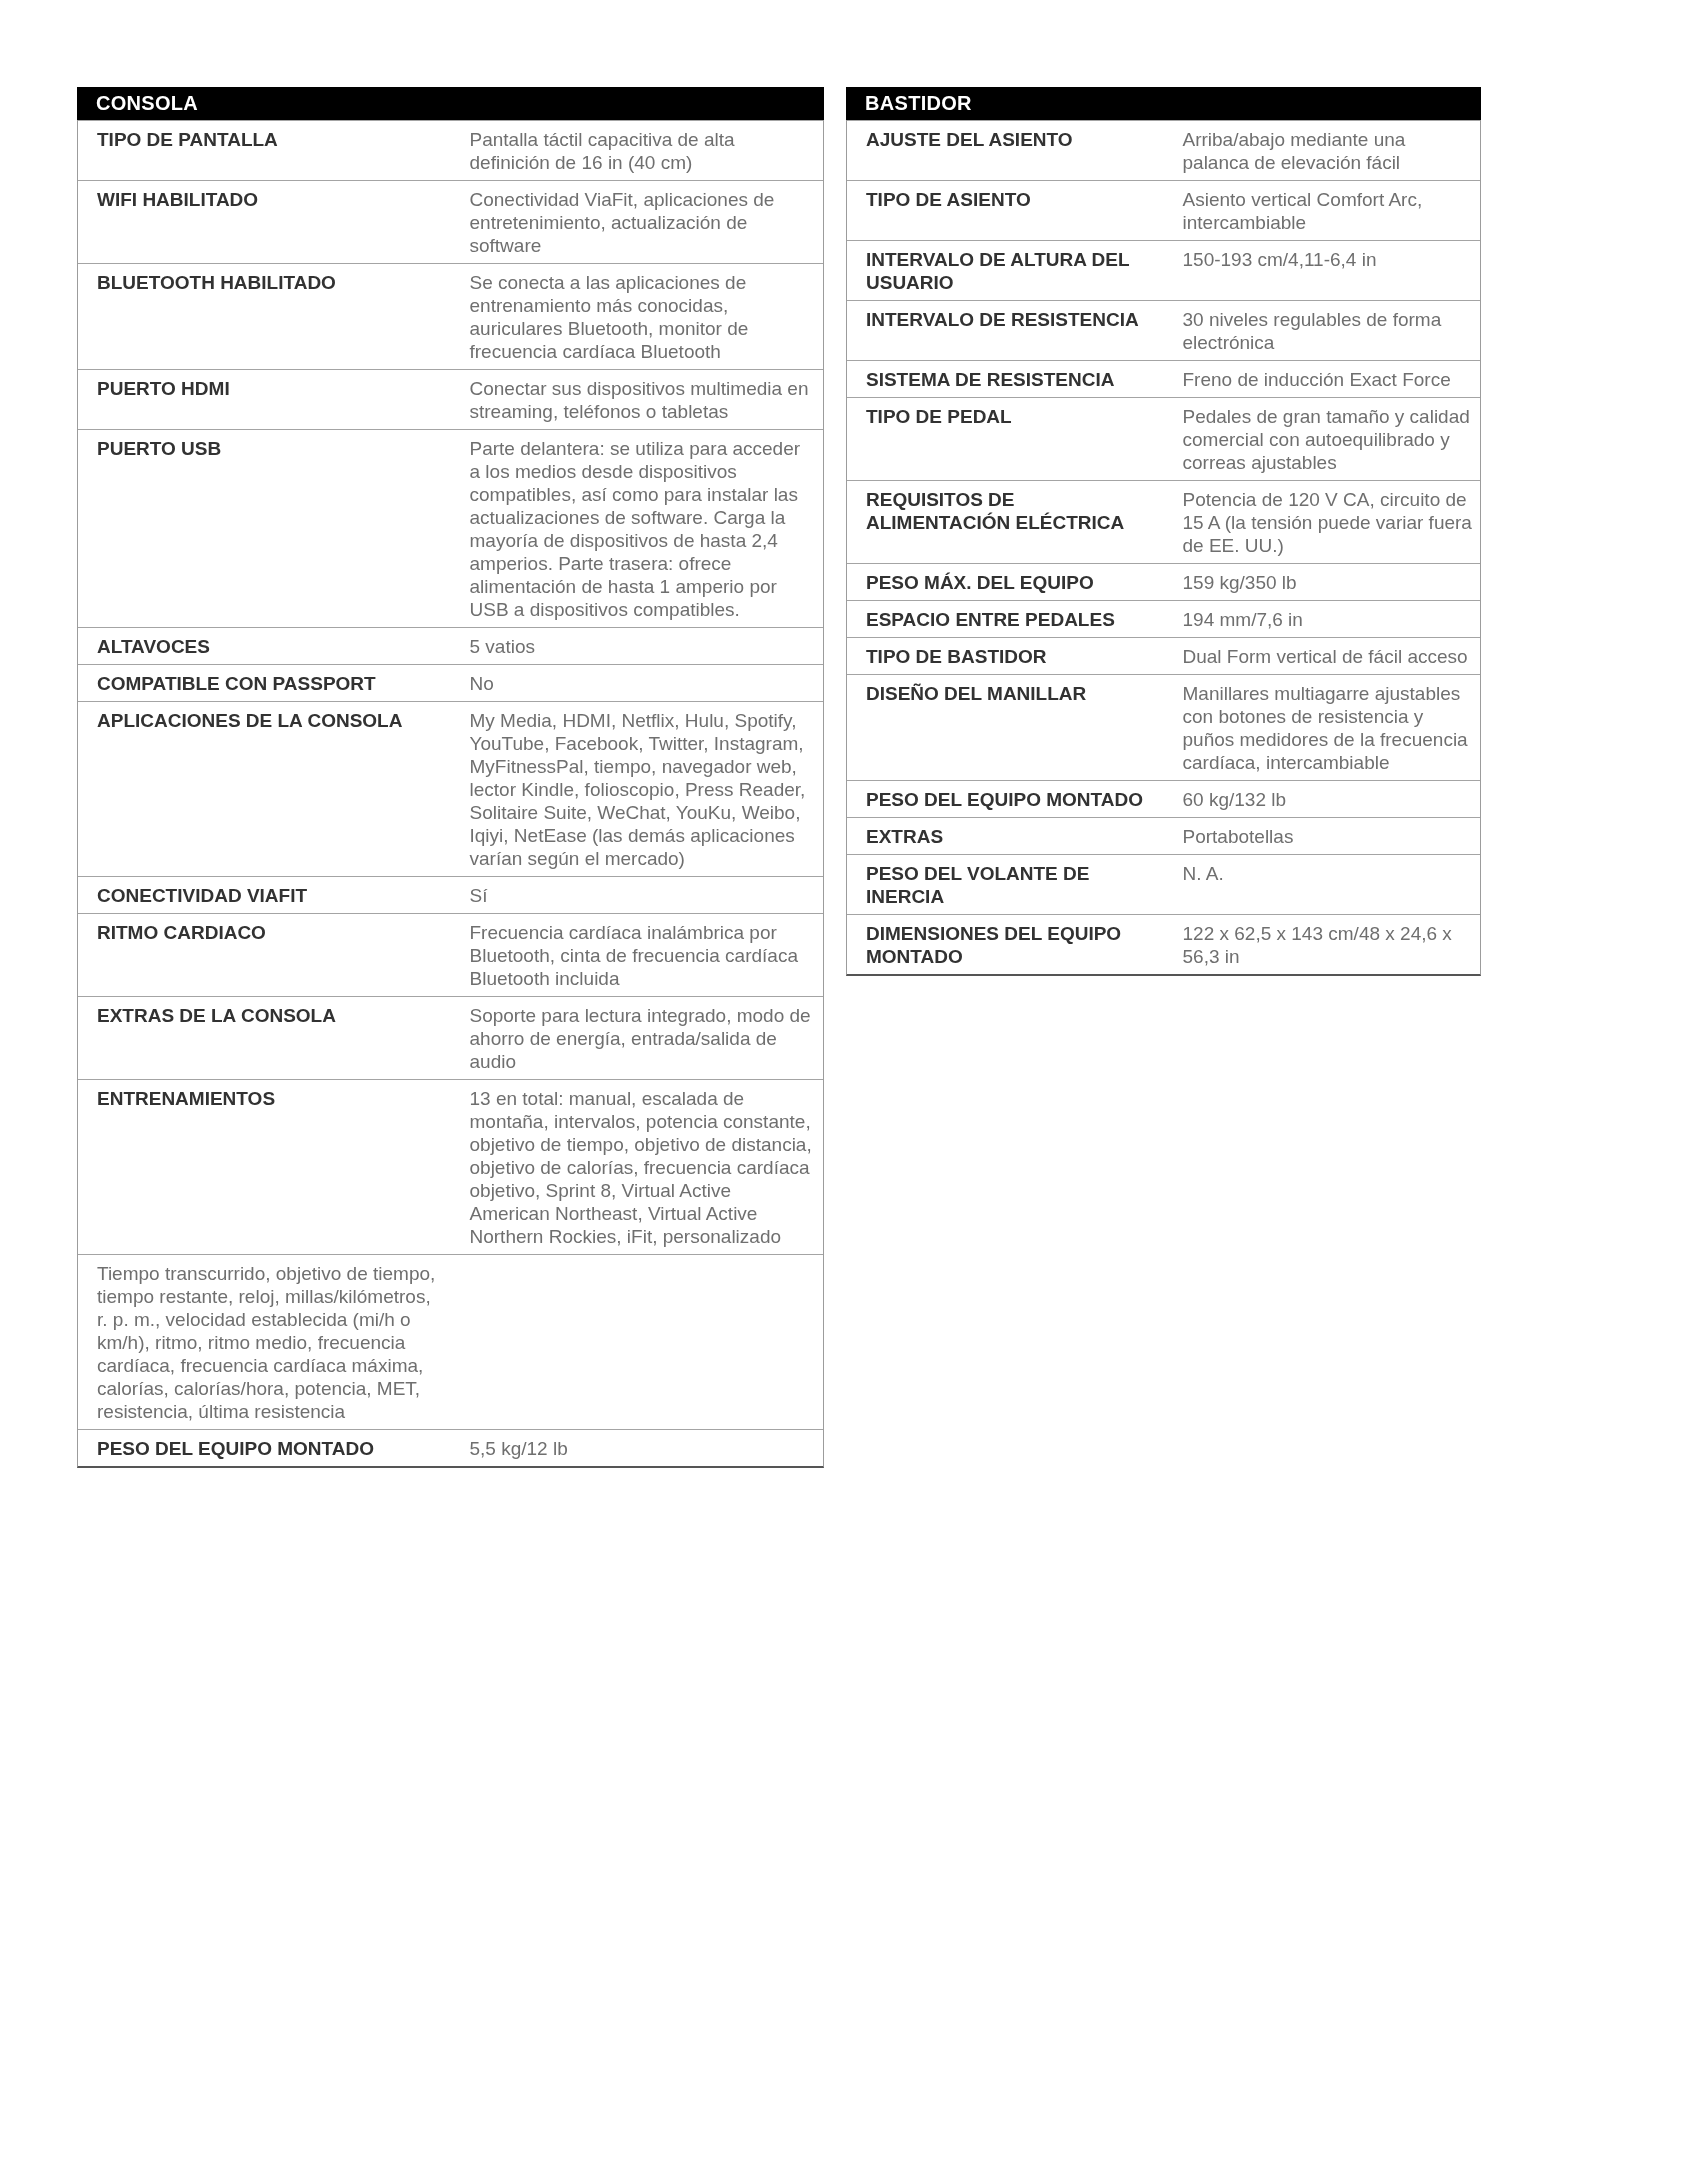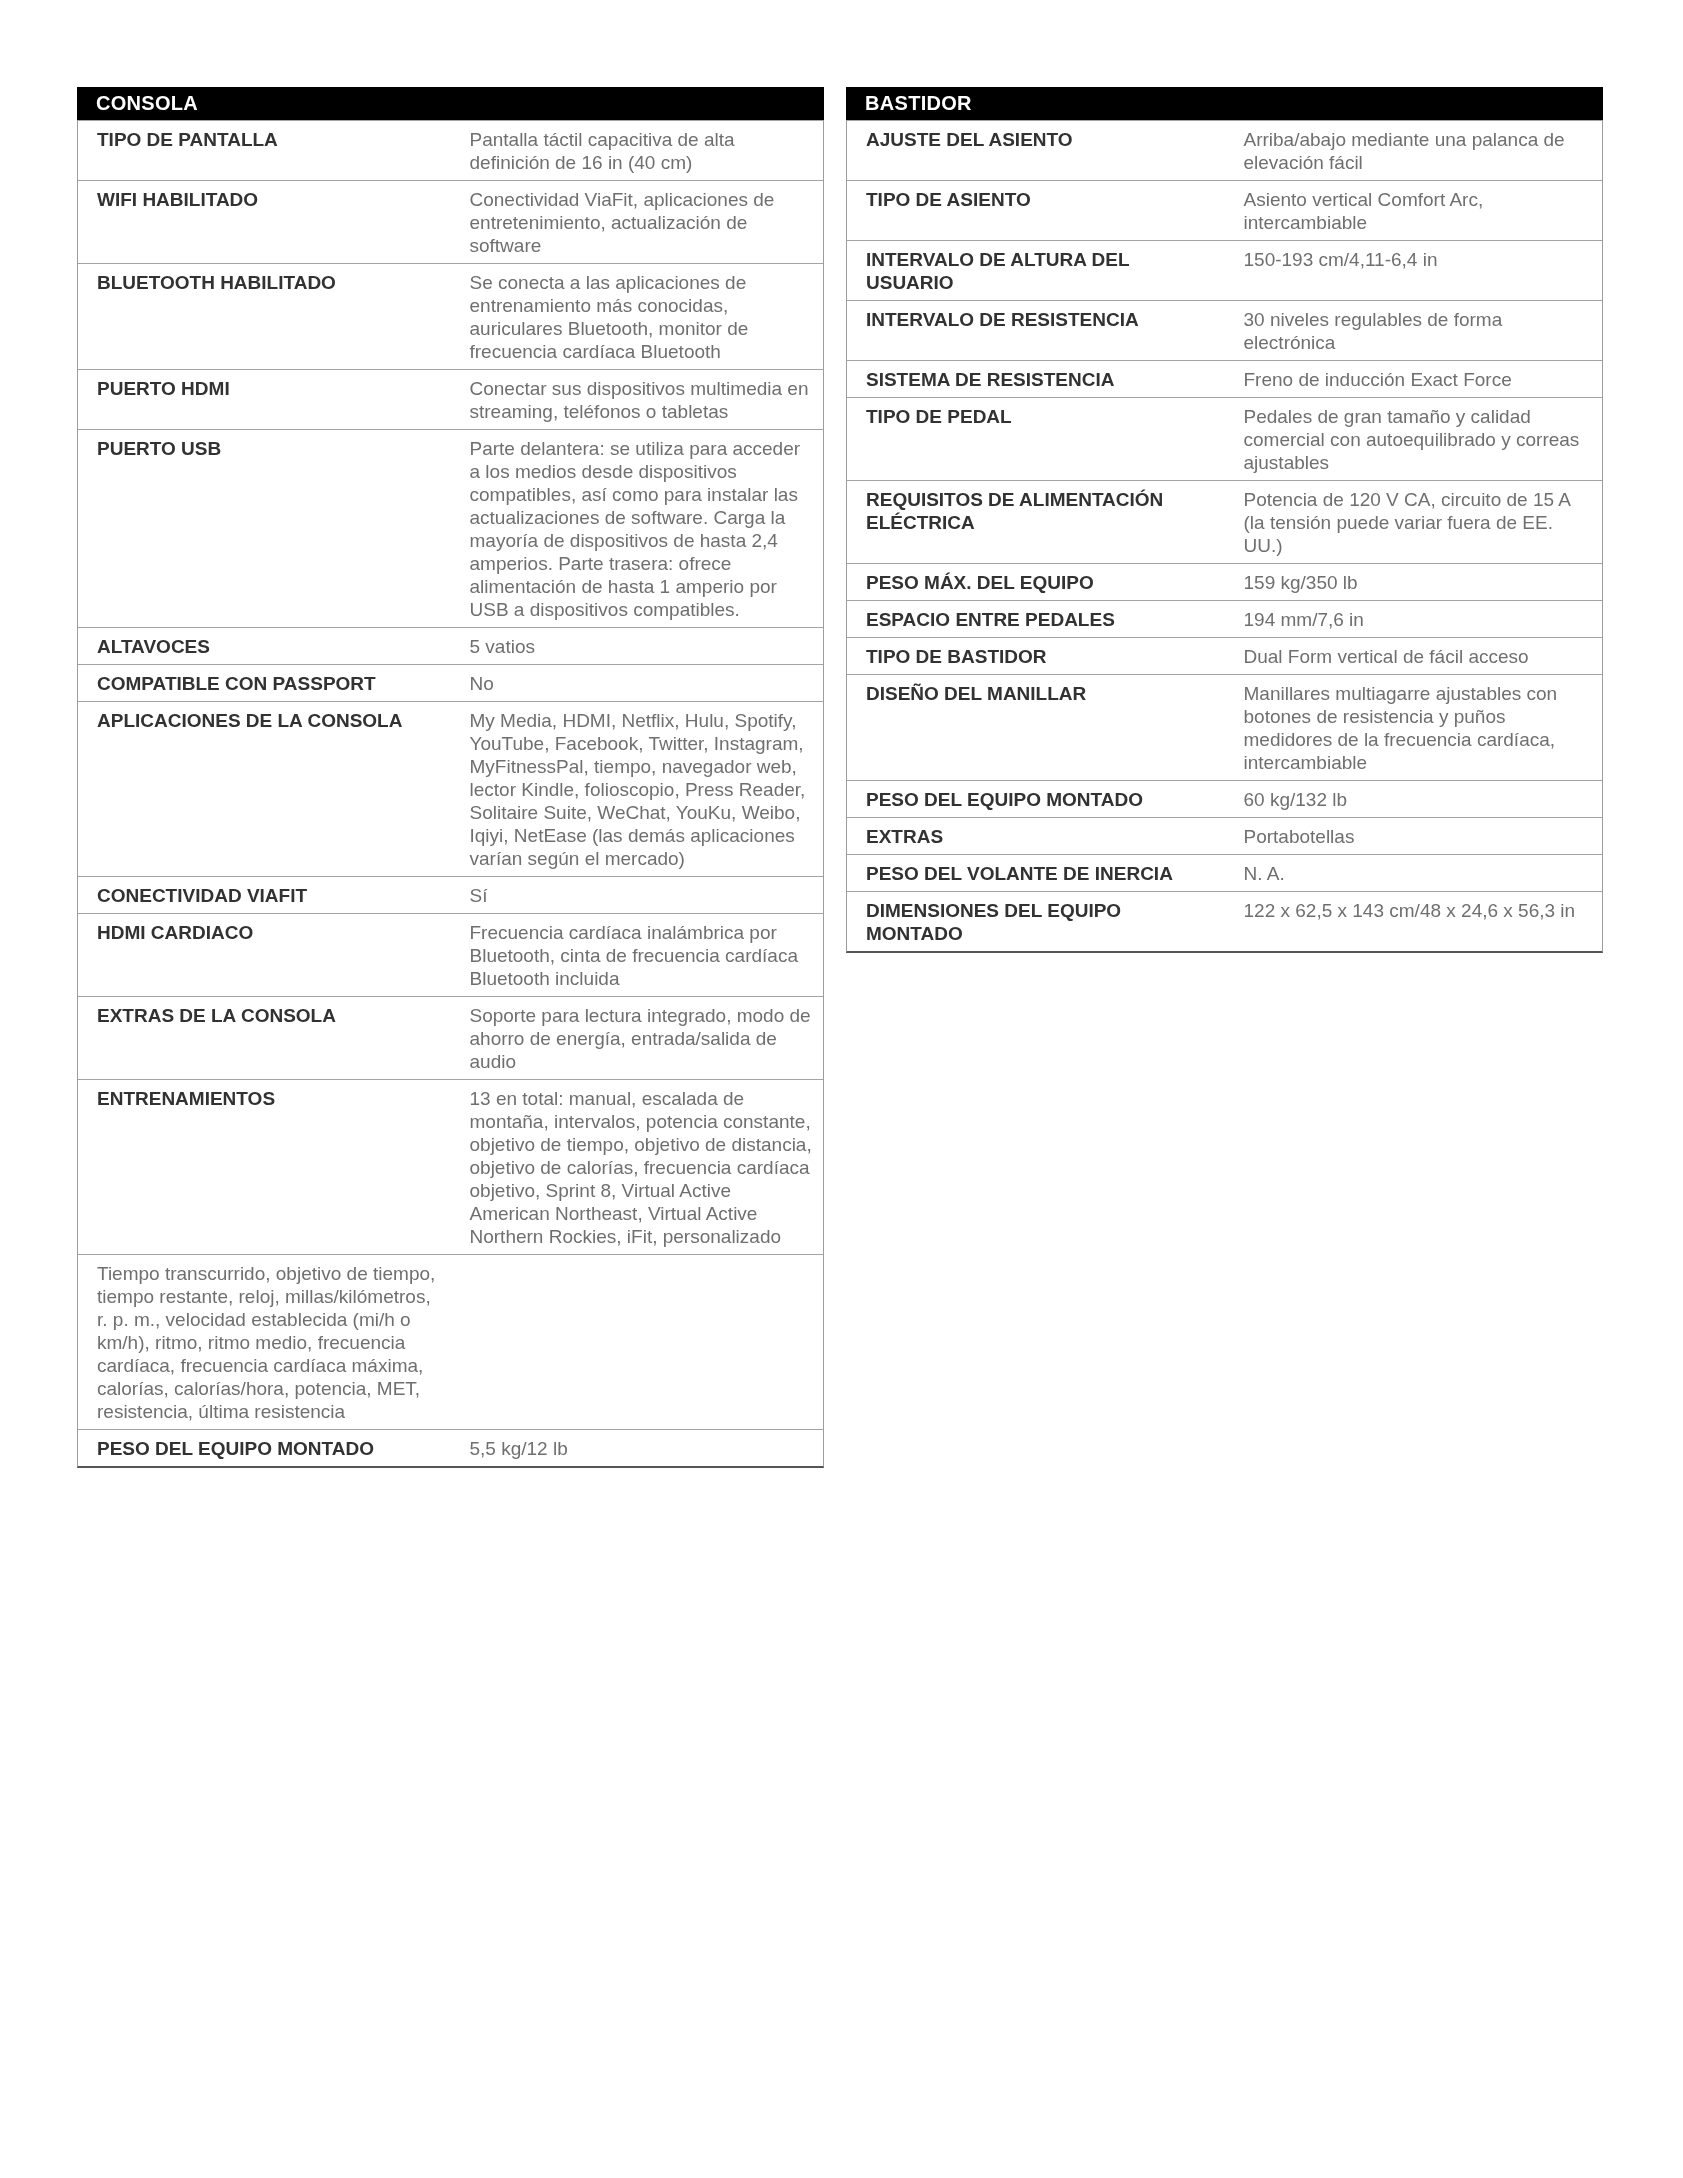--- a/index.html
+++ b/index.html
@@ -23,21 +23,21 @@
     height: 2178px;
     background: var(--page-bg);
     overflow: hidden;
     border-radius: 15px;
   }
   .spec-table {
     position: absolute;
     top: 87px;
   }
   .table-consola { left: 77px;  width: 747px; }
-  .table-bastidor { left: 846px; width: 757px; }
+  .table-bastidor { left: 846px; width: 635px; }
   .table-header {
     background: var(--header-bg);
     color: var(--header-text);
     font-weight: bold;
     font-size: 20px;
     line-height: 21px;
     padding: 6px 19px;
     letter-spacing: 0.3px;
   }
   .table-body {
@@ -113,21 +113,21 @@
     <div class="cell label-cell">APLICACIONES DE LA CONSOLA</div>
     <div class="cell value-cell">My Media, HDMI, Netflix, Hulu, Spotify, YouTube, Facebook, Twitter, Instagram, MyFitnessPal, tiempo, navegador web, lector Kindle, folioscopio, Press Reader, Solitaire Suite, WeChat, YouKu, Weibo, Iqiyi, NetEase (las demás aplicaciones varían según el mercado)</div>
   </div>
 
   <div class="spec-row">
     <div class="cell label-cell">CONECTIVIDAD VIAFIT</div>
     <div class="cell value-cell">Sí</div>
   </div>
 
   <div class="spec-row">
-    <div class="cell label-cell">HDMI CARDIACO</div>
+    <div class="cell label-cell">RITMO CARDIACO</div>
     <div class="cell value-cell">Frecuencia cardíaca inalámbrica por Bluetooth, cinta de frecuencia cardíaca Bluetooth incluida</div>
   </div>
 
   <div class="spec-row">
     <div class="cell label-cell">EXTRAS DE LA CONSOLA</div>
     <div class="cell value-cell">Soporte para lectura integrado, modo de ahorro de energía, entrada/salida de audio</div>
   </div>
 
   <div class="spec-row">
     <div class="cell label-cell">ENTRENAMIENTOS</div>

